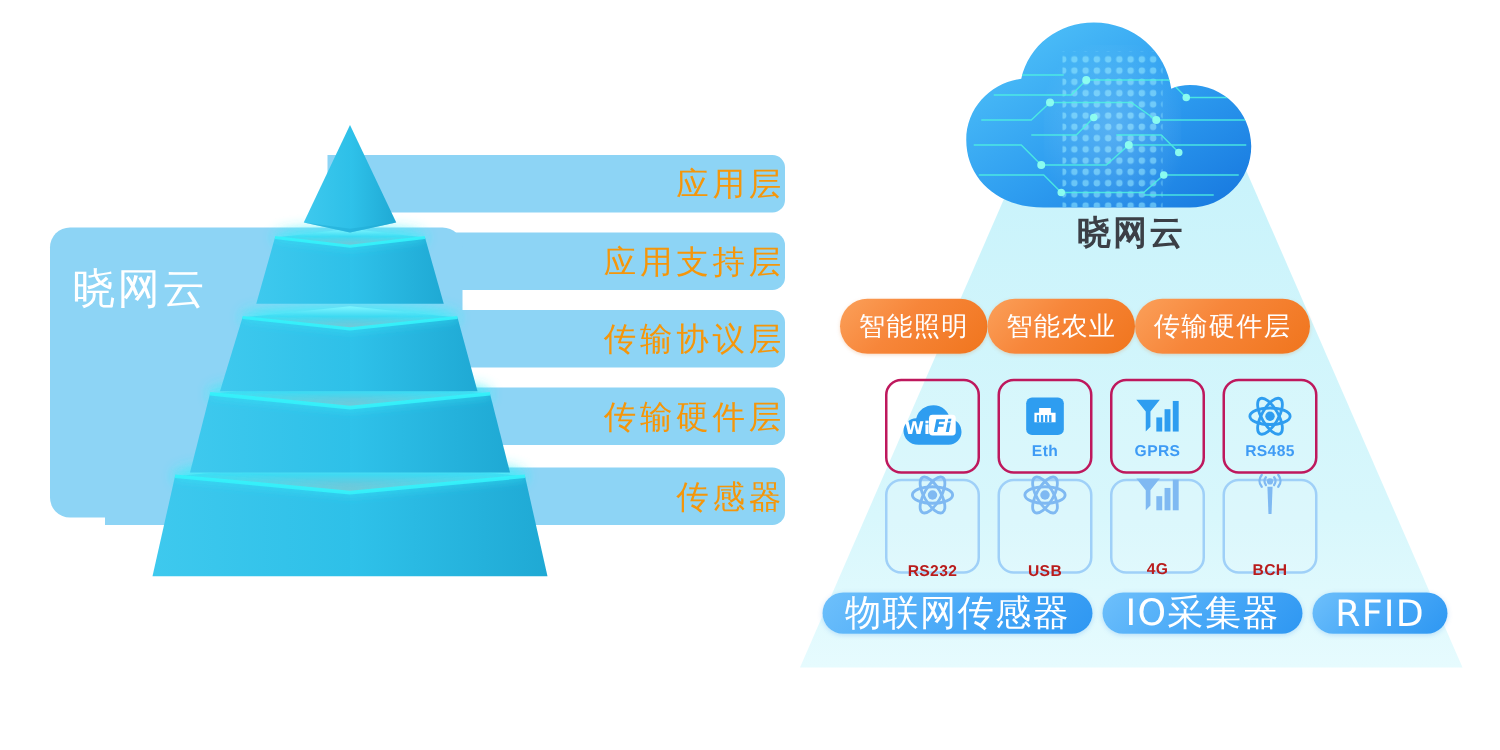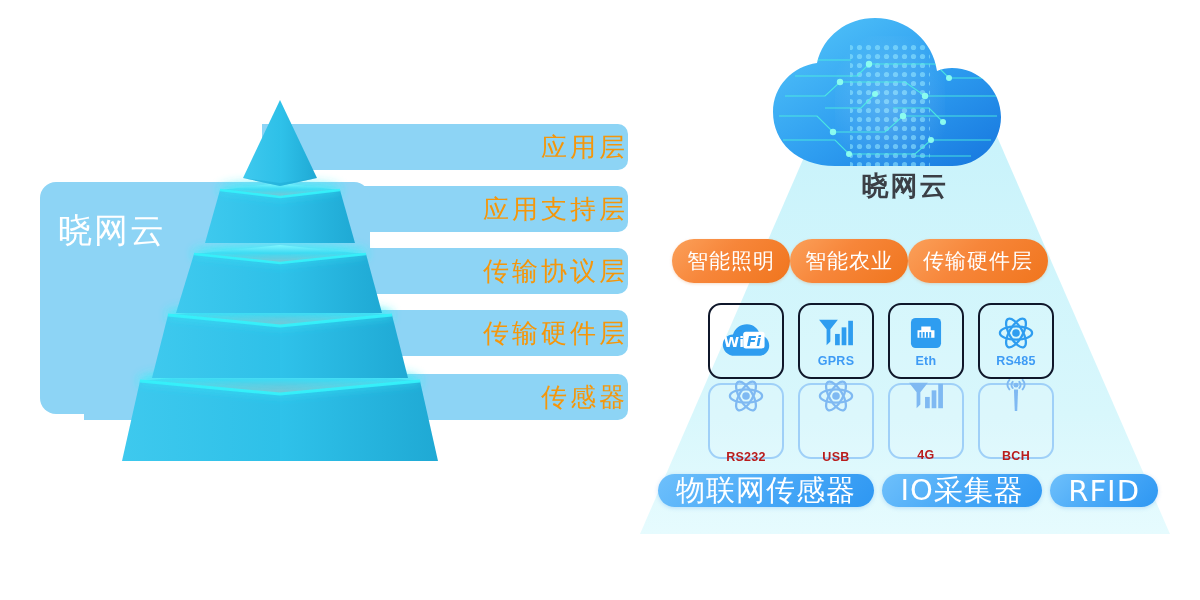--- a/index.html
+++ b/index.html
@@ -67,21 +67,21 @@
     font-family:"DejaVu Sans",sans-serif;
     box-shadow:0 1px 3px rgba(220,120,40,.25);
   }
 
   .tech-grid{
     position:absolute;left:98px;top:303px;width:390px;
     display:grid;grid-template-columns:repeat(4,84px);
     column-gap:6px;row-gap:4px;
   }
   .tech-cell{
-    width:76px;height:76px;border:2px solid #0f172a;border-radius:13px;
+    width:76px;height:76px;border:2px solid #be185d;border-radius:13px;
     box-sizing:border-box;
     display:flex;flex-direction:column;align-items:center;justify-content:center;
     background:rgba(255,255,255,0.10);
   }
   .tech-cell.dim{border-color:#9fd0f8;}
   .tech-label{
     font-size:12.5px;font-weight:bold;color:#3e9bf5;margin-top:2px;
     letter-spacing:.3px;
   }
   .tech-cell.dim .tech-label{color:#b91c1c;margin-top:36px;}
@@ -281,48 +281,48 @@
                      C36,2 42,7 43,14 C49,14 53,19 53,25 C53,31 48,36 42,36 Z" fill="#2e9df0"></path>
             <text x="15" y="27" font-family="'DejaVu Sans',sans-serif" font-size="15" font-weight="bold" fill="#ffffff" text-anchor="middle">Wi</text>
             <rect x="25" y="10" width="23" height="18" rx="3" fill="#ffffff"></rect>
             <text x="36.5" y="25" font-family="'DejaVu Sans',sans-serif" font-size="15" font-weight="bold" font-style="italic" fill="#2e9df0" text-anchor="middle">Fi</text>
           </svg>
         </div>
       </div>
 
       <div class="tech-cell">
         <div class="tech-icon">
-          <svg viewBox="0 0 40 34" width="38" height="32">
-            <path d="M2,3 L22,3 L14,13 L14,26 L10,30 L10,13 Z" fill="#2e9df0"></path>
-            <rect x="19" y="18" width="5" height="12" fill="#2e9df0"></rect>
-            <rect x="26" y="11" width="5" height="19" fill="#2e9df0"></rect>
-            <rect x="33" y="4" width="5" height="26" fill="#2e9df0"></rect>
-          </svg>
-        </div>
-        <div class="tech-label">GPRS</div>
-      </div>
-
-      <div class="tech-cell">
-        <div class="tech-icon">
           <svg viewBox="0 0 34 34" width="32" height="32">
             <rect x="1" y="1" width="32" height="32" rx="5" fill="#2e9df0"></rect>
             <path d="M8,22 L8,14 L12,14 L12,10 L22,10 L22,14 L26,14 L26,22 Z" fill="#ffffff"></path>
             <g fill="#2e9df0">
               <rect x="10" y="16" width="2" height="6"></rect>
               <rect x="13.5" y="16" width="2" height="6"></rect>
               <rect x="17" y="16" width="2" height="6"></rect>
               <rect x="20.5" y="16" width="2" height="6"></rect>
             </g>
           </svg>
         </div>
         <div class="tech-label">Eth</div>
       </div>
 
       <div class="tech-cell">
         <div class="tech-icon">
+          <svg viewBox="0 0 40 34" width="38" height="32">
+            <path d="M2,3 L22,3 L14,13 L14,26 L10,30 L10,13 Z" fill="#2e9df0"></path>
+            <rect x="19" y="18" width="5" height="12" fill="#2e9df0"></rect>
+            <rect x="26" y="11" width="5" height="19" fill="#2e9df0"></rect>
+            <rect x="33" y="4" width="5" height="26" fill="#2e9df0"></rect>
+          </svg>
+        </div>
+        <div class="tech-label">GPRS</div>
+      </div>
+
+      <div class="tech-cell">
+        <div class="tech-icon">
           <svg viewBox="0 0 38 38" width="36" height="36">
             <g fill="none" stroke="#2e9df0" stroke-width="2.4">
               <ellipse cx="19" cy="19" rx="17" ry="7"></ellipse>
               <ellipse cx="19" cy="19" rx="17" ry="7" transform="rotate(60 19 19)"></ellipse>
               <ellipse cx="19" cy="19" rx="17" ry="7" transform="rotate(120 19 19)"></ellipse>
             </g>
             <circle cx="19" cy="19" r="4" fill="#2e9df0"></circle>
           </svg>
         </div>
         <div class="tech-label">RS485</div>

